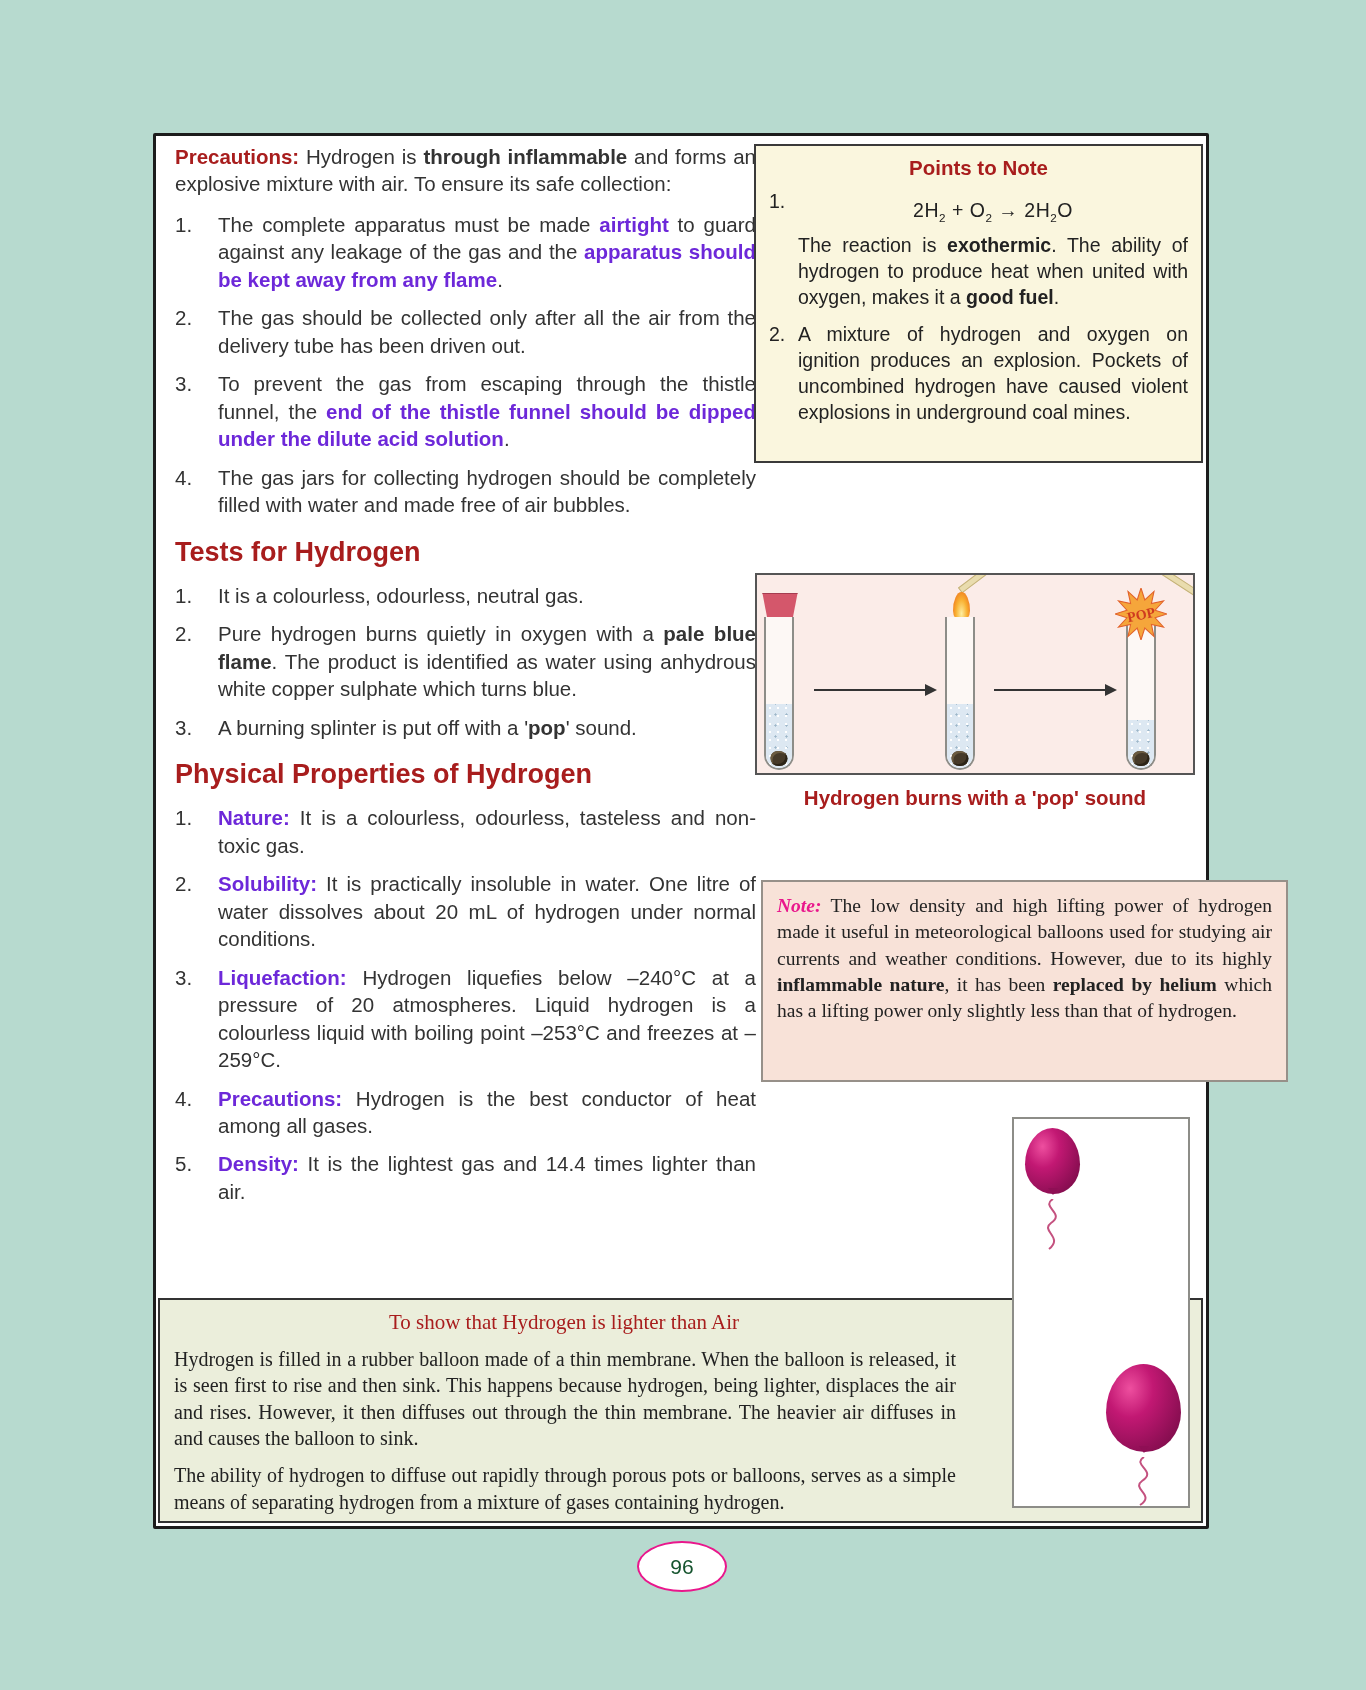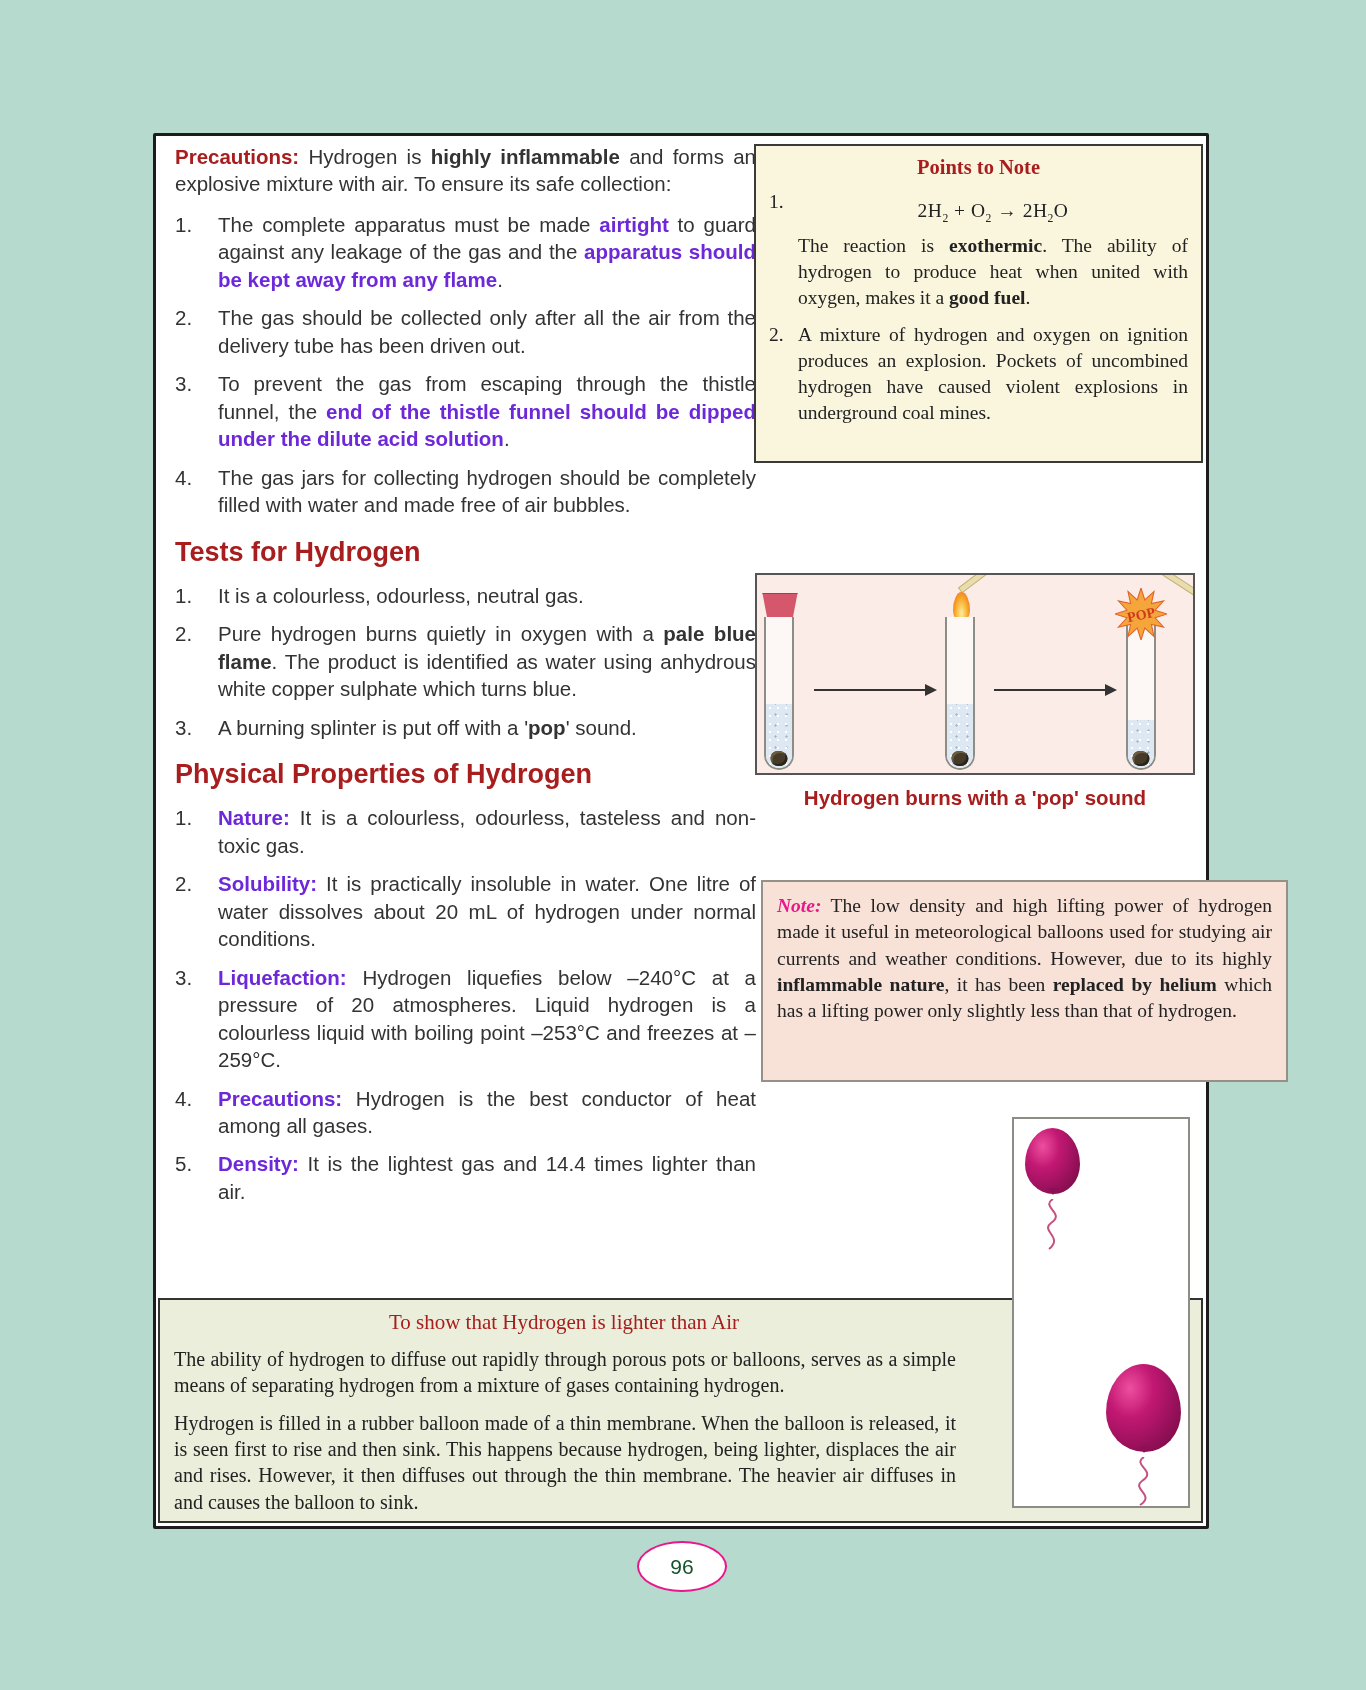--- a/index.html
+++ b/index.html
@@ -24,21 +24,21 @@
   .h-red{color:#a81d1d;font-weight:bold;font-size:27px;margin:15px 0 12px;}
   .dr{color:#a81d1d;font-weight:bold;}
   .b{font-weight:bold;}
   .pk{color:#6d28d9;font-weight:bold;}
   .npk{color:#e9178c;font-weight:bold;font-style:italic;}
   .sub{vertical-align:sub;font-size:.6em;line-height:0;}
   
   .points-box{
     position:absolute;left:598px;top:8px;width:449px;min-height:319px;box-sizing:border-box;
     background:#faf6de;border:2px solid #3a3a3a;padding:8px 13px 10px;
-    font-family:Liberation Serif, serif;font-size:19.5px;line-height:1.33;color:#222;
+    font-family:Liberation Sans, sans-serif;font-size:19.5px;line-height:1.33;color:#222;
   }
   .pts-title{text-align:center;color:#a81d1d;font-weight:bold;font-size:20.5px;margin-bottom:8px;}
   .p-item{display:flex;margin-bottom:11px;}
   .num2{flex:none;width:29px;}
   .pbody{flex:1;}
   .ptxt{text-align:justify;}
   .equation{text-align:center;margin:9px 0;letter-spacing:.5px;}
   
   .fig{
     position:absolute;left:599px;top:437px;width:440px;height:202px;box-sizing:border-box;
@@ -101,21 +101,21 @@
   .page-num-oval{position:absolute;left:637px;top:1541px;width:86px;height:47px;
     background:#fff;border:2px solid #e9178c;border-radius:50%;
     display:flex;align-items:center;justify-content:center;font-size:21px;color:#14532d;}
 </style>
 </head>
 <body>
 
 <div class="sheet">
 
   <div class="col-left">
-    <p class="intro"><span class="dr">Precautions: </span><span>Hydrogen is </span><span class="b">highly inflammable</span><span> and forms an explosive mixture with air. To ensure its safe collection:</span></p>
+    <p class="intro"><span class="dr">Precautions: </span><span>Hydrogen is </span><span class="b">through inflammable</span><span> and forms an explosive mixture with air. To ensure its safe collection:</span></p>
 
     <div class="item">
       <span class="num">1.</span>
       <span class="itxt"><span>The complete apparatus must be made </span><span class="pk">airtight</span><span> to guard against any leakage of the gas and the </span><span class="pk">apparatus should be kept away from any flame</span><span>.</span></span>
     </div>
     <div class="item">
       <span class="num">2.</span>
       <span class="itxt"><span>The gas should be collected only after all the air from the delivery tube has been driven out.</span></span>
     </div>
     <div class="item">
@@ -210,22 +210,22 @@
       <text x="24" y="29" text-anchor="middle" font-family="Liberation Serif, serif" font-size="13" font-weight="bold" fill="#cf3a1f" transform="rotate(-12 24 24)">POP</text>
     </svg>
   </div>
 
   <div class="fig-caption">Hydrogen burns with a 'pop' sound</div>
 
   <div class="note-box"><span class="npk">Note:</span><span>  The low density and high lifting power of hydrogen made it useful in meteorological balloons used for studying air currents and weather conditions. However, due to its highly </span><span class="b">inflammable nature</span><span>, it has been </span><span class="b">replaced by helium</span><span> which has a lifting power only slightly less than that of hydrogen.</span></div>
 
   <div class="lighter-box">
     <div class="lb-title">To show that Hydrogen is lighter than Air</div>
+    <p class="lb-p">Hydrogen is filled in a  rubber balloon made of a thin  membrane. When the balloon is  released, it  is seen first to rise and then sink. This happens because hydrogen, being lighter, displaces the air and rises. However, it then diffuses out through the thin membrane. The heavier air diffuses in and causes the balloon to sink.</p>
     <p class="lb-p">The ability of hydrogen to diffuse out rapidly through porous pots or balloons, serves as a simple means of separating hydrogen from a mixture of gases containing hydrogen.</p>
-    <p class="lb-p">Hydrogen is filled in a  rubber balloon made of a thin  membrane. When the balloon is  released, it  is seen first to rise and then sink. This happens because hydrogen, being lighter, displaces the air and rises. However, it then diffuses out through the thin membrane. The heavier air diffuses in and causes the balloon to sink.</p>
   </div>
 
   <div class="balloon-panel">
     <div class="balloon b1"></div>
     <svg class="bstring s1" width="40" height="52" viewBox="0 0 40 52">
       <path d="M17 0 C 4 8, 30 14, 15 24 C 4 32, 28 38, 13 50" stroke="#c4517f" stroke-width="2" fill="none"></path>
     </svg>
     <div class="balloon b2"></div>
     <svg class="bstring s2" width="40" height="50" viewBox="0 0 40 50">
       <path d="M18 0 C 5 8, 32 14, 16 24 C 5 32, 30 38, 14 48" stroke="#c4517f" stroke-width="2" fill="none"></path>

